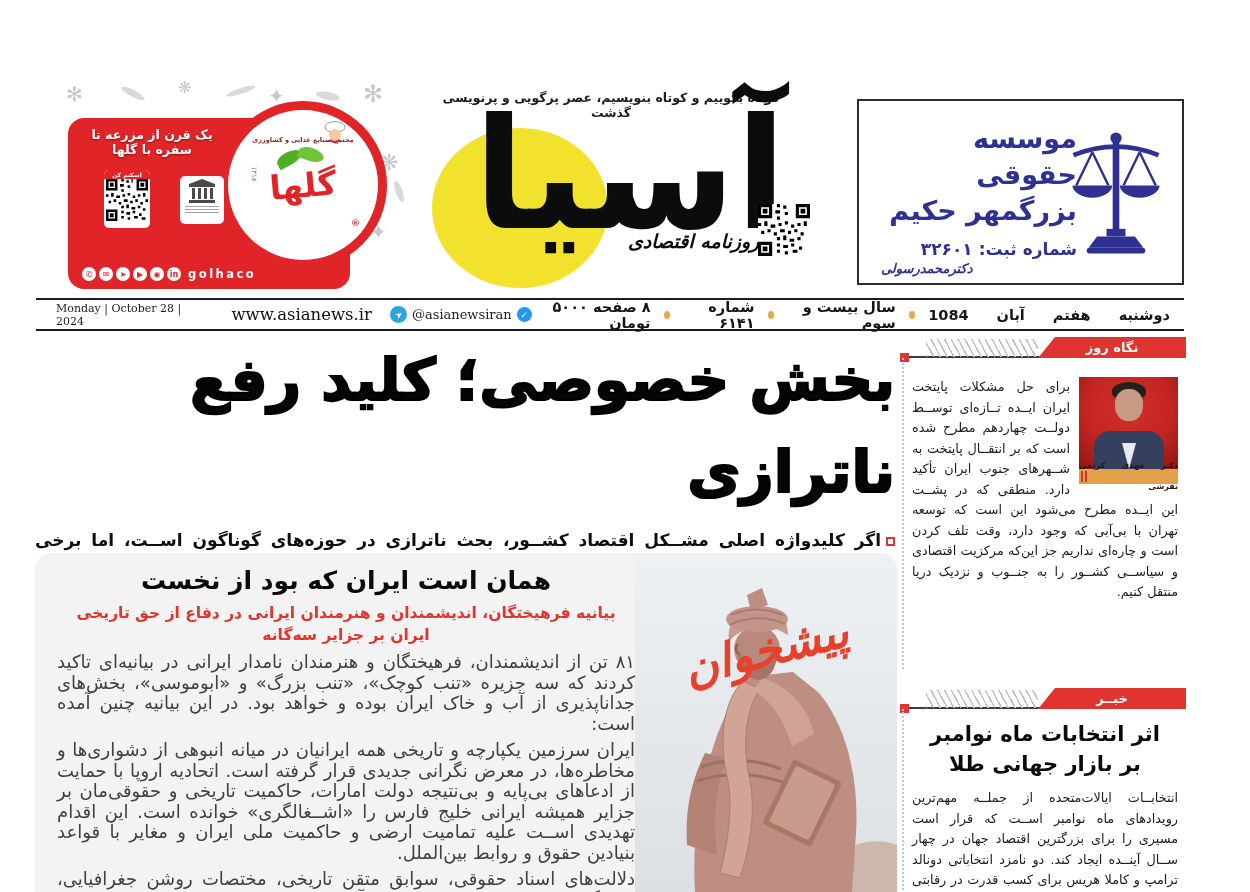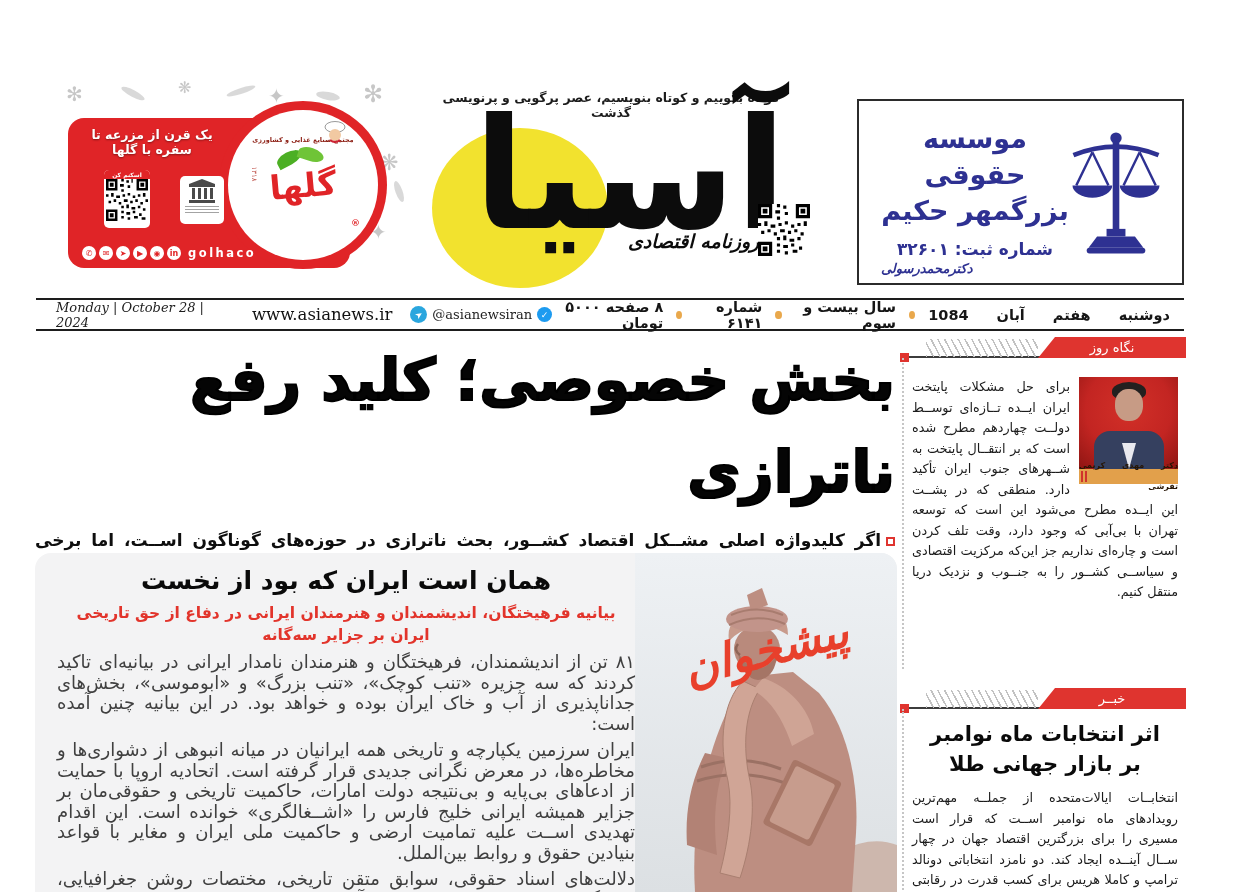--- a/index.html
+++ b/index.html
@@ -4,21 +4,21 @@
 <style>
   * { margin:0; padding:0; box-sizing:border-box; }
   html,body { background:#fff; }
   .page { position:relative; width:1250px; height:892px; overflow:hidden; background:#fff;
           font-family:"DejaVu Sans", sans-serif; color:#111; }
 
   
   .golha-wrap { position:absolute; left:58px; top:80px; width:352px; height:198px; }
   .sp { position:absolute; background:#aaa; opacity:.45; border-radius:50%; }
   .spg { position:absolute; color:#9a9a9a; opacity:.55; font-size:20px; }
-  .golha-red { position:absolute; left:10px; top:38px; width:282px; height:150px;
+  .golha-red { position:absolute; left:10px; top:38px; width:282px; height:171px;
                background:var(--golha-red,#e02427); border-radius:16px; }
   .golha-slogan { position:absolute; right:118px; top:9px; width:160px; direction:rtl; text-align:center;
                   color:#fff; font-weight:bold; font-size:12.5px; text-shadow:0 1px 2px rgba(0,0,0,.4); }
   .golha-circle { position:absolute; right:-28px; top:-8px; width:150px; height:150px; border-radius:50%;
                   background:#fff; box-shadow:0 0 0 9px var(--golha-red,#e02427); text-align:center; }
   .golha-sub { position:absolute; top:26px; left:12px; width:126px; direction:rtl;
                font-size:6.5px; color:#8c1d12; font-weight:bold; }
   .chef { position:absolute; top:10px; right:28px; }
   .leaf { position:absolute; width:26px; height:13px; background:#4caf24; border-radius:50% 50% 50% 0; }
   .leaf.l1 { top:42px; left:48px; transform:rotate(-28deg); }
@@ -49,33 +49,33 @@
   .logo-fa { position:absolute; left:445px; top:50px; width:370px; height:250px; line-height:250px;
              text-align:center; font-size:148px; font-weight:bold; color:#0c0c0c; letter-spacing:-6px;
              direction:rtl; transform:scaleY(1.04); }
   .logo-sub { position:absolute; left:628px; top:230px; direction:rtl; font-size:19px; font-weight:bold;
               font-style:italic; color:#0c0c0c; }
   .mast-qr { position:absolute; left:758px; top:202px; width:52px; height:56px; }
 
   
   .legal { position:absolute; left:857px; top:99px; width:327px; height:186px; background:#fff;
            border:2px solid #2b2b2b; }
-  .legal-text { position:absolute; left:14px; top:20px; width:204px; text-align:center; direction:rtl;
+  .legal-text { position:absolute; left:14px; top:20px; width:204px; text-align:right; direction:rtl;
                 color:var(--legal-navy,#2e3192); }
   .legal-l1,.legal-l2 { font-size:27px; font-weight:bold; line-height:36px; }
   .legal-l3 { font-size:17px; font-weight:bold; margin-top:10px; }
   .legal-l4 { position:absolute; left:22px; bottom:7px; direction:rtl; font-size:13px; font-weight:bold;
               color:var(--legal-navy,#2e3192); font-style:italic; }
   .scales { position:absolute; right:14px; top:22px; }
 
   
   .datebar { position:absolute; left:36px; top:298px; width:1148px; height:33px;
              border-top:2px solid #1d1d1d; border-bottom:2px solid #1d1d1d;
              display:flex; align-items:center; padding:0 14px 0 20px; }
-  .en-date { font-family:"DejaVu Serif", serif; font-size:13px; color:#1c1c1c;font-style:italic; }
+  .en-date { font-family:"DejaVu Serif", serif; font-size:11px; color:#1c1c1c; }
   .site { font-family:"DejaVu Serif", serif; font-size:16.5px; color:#111; margin-left:34px; }
   .tg-group { display:flex; align-items:center; gap:5px; margin-left:18px; }
   .tg-ic { width:17px; height:17px; border-radius:50%; background:var(--telegram-blue,#2aa6de); color:#fff;
            font-size:9px; display:flex; align-items:center; justify-content:center; }
   .tg-ic span { transform:rotate(-35deg); }
   .tg-handle { font-family:"DejaVu Serif", serif; font-size:13px; color:#222; }
   .vf-ic { width:15px; height:15px; border-radius:50%; background:#1d9bf0; color:#fff; font-size:9px;
            display:flex; align-items:center; justify-content:center; }
   .fa-seg { margin-left:auto; direction:rtl; display:flex; align-items:center; gap:13px;
             font-size:14.5px; font-weight:bold; color:#161616; }
@@ -108,21 +108,21 @@
   .feature-text p { margin-top:6px; font-size:18px; line-height:20.5px; text-align:justify; color:#404040; }
 
   
   .side-box { position:absolute; left:902px; width:284px; }
   .side-box.b1 { top:337px; height:332px; }
   .side-box.b2 { top:656px; height:217px;margin-top:32px; }
   .side-head { position:relative; height:21px; border-bottom:2px solid #3c3c3c; }
   .hatch { position:absolute; right:148px; top:2px; width:112px; height:18px;
            background:repeating-linear-gradient(62deg,#c2c2c2 0 1.5px,transparent 1.5px 6px); }
   .tab { position:absolute; right:0; top:0; width:148px; height:21px; background:var(--accent-red,#df342f);
-         clip-path:polygon(17px 0,100% 0,100% 100%,0 100%); color:#fff; font-size:13px; font-weight:normal;
+         clip-path:polygon(17px 0,100% 0,100% 100%,0 100%); color:#fff; font-size:13px; font-weight:bold;
          display:flex; align-items:center; justify-content:center; direction:rtl; }
   .red-sq { position:absolute; left:-2px; bottom:-6px; width:9px; height:9px;
             background:var(--accent-red,#df342f); }
   .side-content { height:calc(100% - 21px); border-left:2px dotted #c6c6c6; padding:10px 8px 0 8px;
                   direction:rtl; overflow:hidden; position:relative; }
   .side-content h2 { text-align:center; font-size:21px; font-weight:bold; line-height:30px; color:#0a0a0a; }
   .side-content .sbody { margin-top:9px; font-size:12.8px; line-height:20.5px; text-align:justify; color:#1b1b1b; }
   .photo-block { float:right; width:99px; margin-left:9px; margin-bottom:3px; margin-right:0; }
   .photo { position:relative; width:99px; height:92px; overflow:hidden;
            background:radial-gradient(circle at 50% 35%, #d23028 0%, var(--photo-red-bg,#c32522) 55%, #8d1512 100%); }

